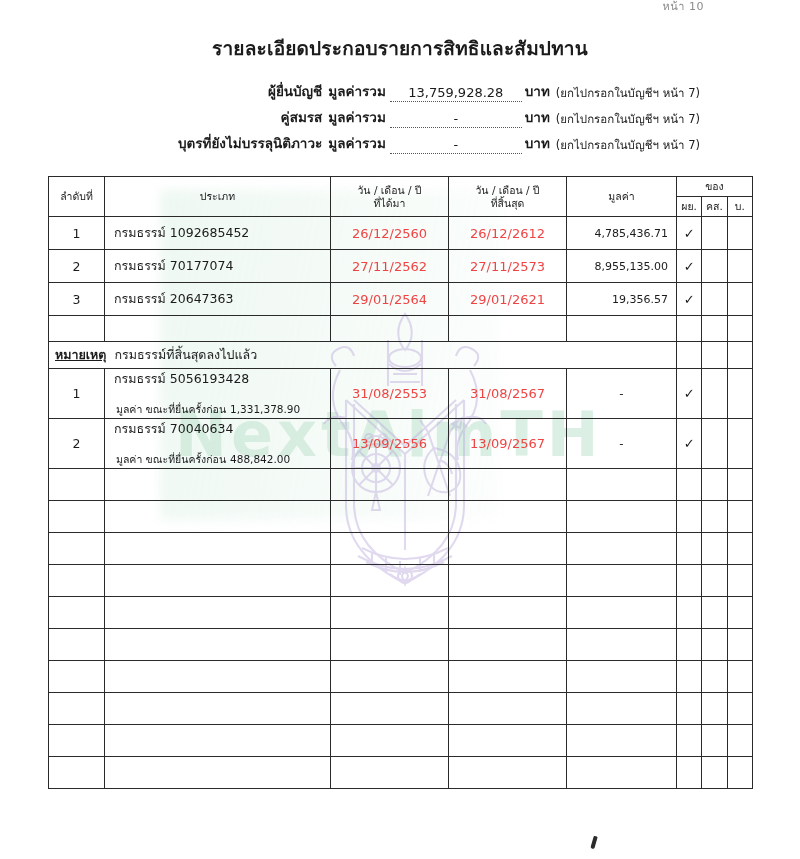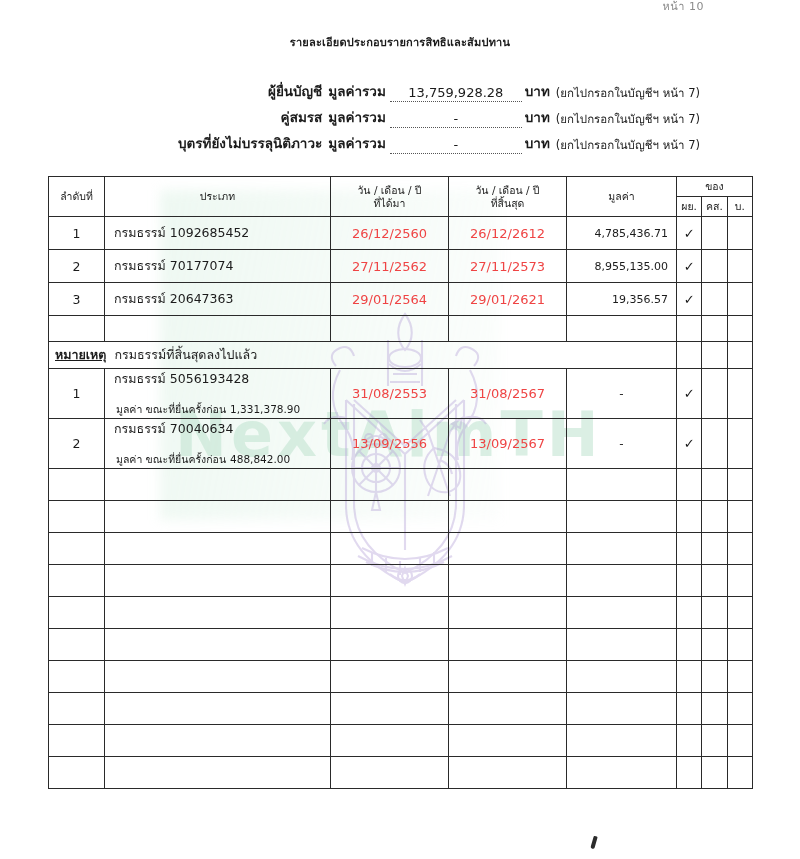--- a/index.html
+++ b/index.html
@@ -36,21 +36,21 @@
   
   .page-mark{
     position:absolute;right:96px;top:-3px;
     font-size:11px;color:#8b8b8b;letter-spacing:.5px;
     z-index:3;
   }
 
   
   .doc-title{
     position:absolute;left:0;right:0;top:33px;
-    text-align:center;font-size:11px;font-weight:700;
+    text-align:center;font-size:19px;font-weight:700;
     letter-spacing:.2px;z-index:3;
   }
 
   
   .summary{position:absolute;left:0;top:76px;width:700px;z-index:3;}
   .sum-row{
     display:flex;align-items:flex-end;
     height:26px;font-size:13.5px;
   }
   .sum-label{

